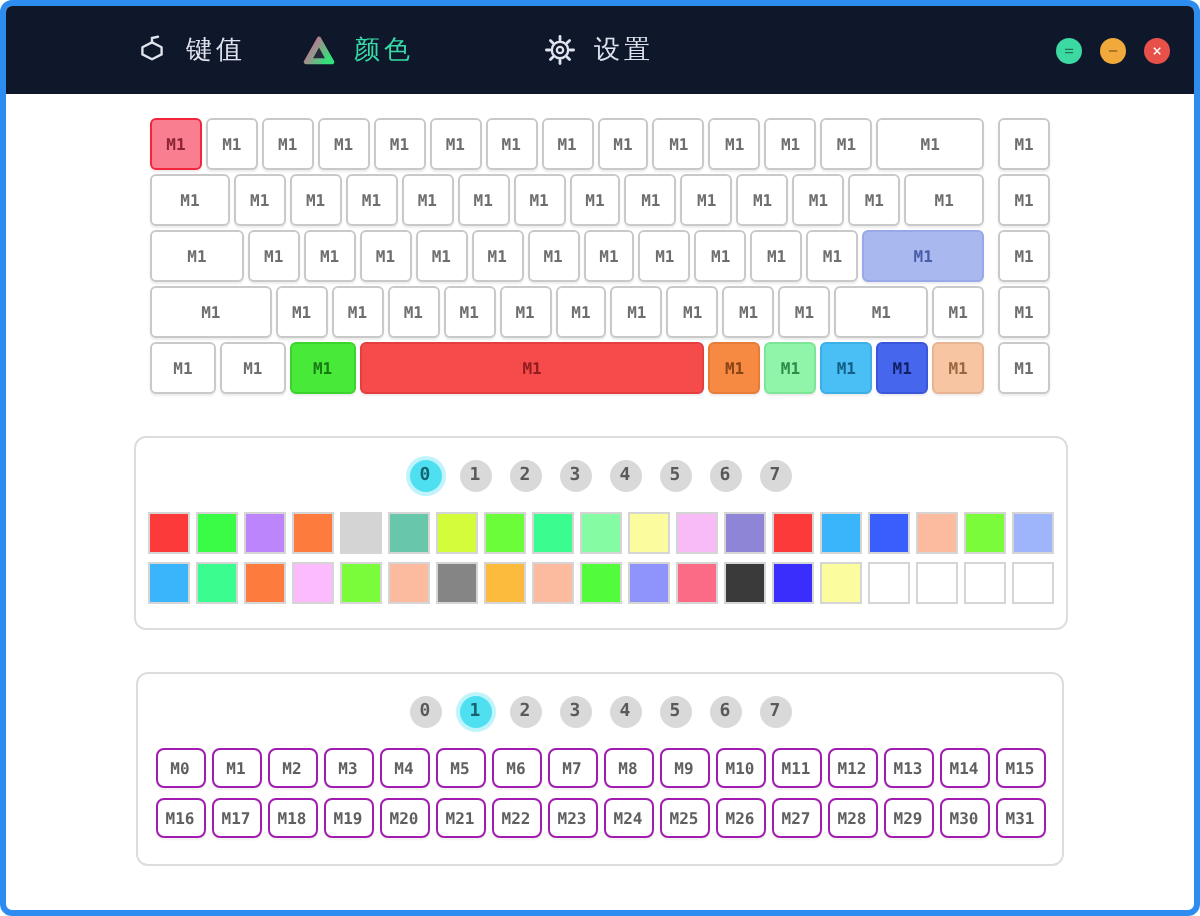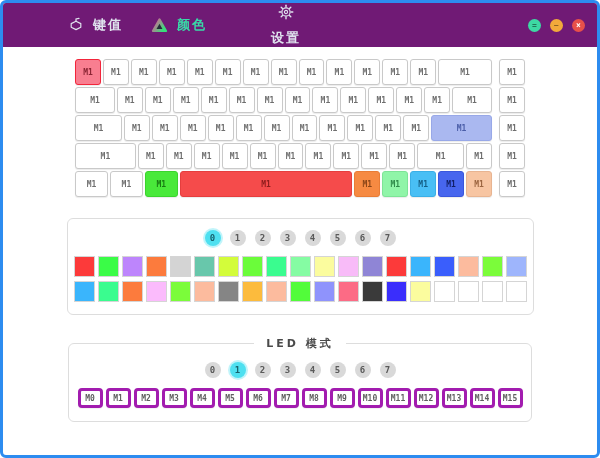--- a/index.html
+++ b/index.html
@@ -5,21 +5,21 @@
   html,body{margin:0;padding:0;background:#fff;}
   body{width:600px;height:458px;font-family:"DejaVu Sans","Liberation Sans",sans-serif;}
   .window{box-sizing:border-box;width:600px;height:458px;border:3px solid #2D8CF0;border-radius:6px;
           overflow:hidden;background:#fff;display:flex;flex-direction:column;}
   
   .titlebar{height:44px;background:#262A38;display:flex;align-items:center;padding:0 12px;flex-shrink:0;}
   .tabs{display:flex;align-items:center;margin-left:52px;gap:28px;}
   .tab{display:flex;align-items:center;gap:9px;color:#DFE3EE;font-size:13px;letter-spacing:2px;cursor:pointer;white-space:nowrap;}
   .tab .ticon{width:17px;height:17px;display:flex;align-items:center;justify-content:center;}
   .tab.active .tab-label{color:#38DBA8;}
-  .tab-gap{margin-left:36px;flex-direction:column;}
+  .tab-gap{margin-left:36px;}
   .win-controls{margin-left:auto;display:flex;gap:9px;align-items:center;}
   .win-btn{width:13px;height:13px;border-radius:50%;font-size:8px;line-height:13px;text-align:center;
            color:rgba(0,0,0,0.45);cursor:pointer;font-family:"DejaVu Sans Mono",monospace;}
   .win-btn.close{color:#fff;}
   
   .kb{width:452px;margin:12px auto 0;}
   .kb-row{display:flex;height:26px;margin-bottom:2px;}
   .key{box-sizing:border-box;border:1px solid #C9C9C9;border-radius:3px;background:#fff;color:#6E6E6E;
        font-size:8px;font-weight:bold;display:flex;align-items:center;justify-content:center;margin:0 1px;
        font-family:"DejaVu Sans Mono",monospace;box-shadow:0 1px 1px rgba(0,0,0,0.08);cursor:pointer;}
@@ -29,30 +29,30 @@
            padding:4px 6px 8px;}
   legend{margin:0 auto;padding:0 12px;font-size:11px;color:#4A4A4A;font-weight:bold;letter-spacing:3px;
          font-family:"DejaVu Sans","Liberation Sans",sans-serif;}
   .circles{display:flex;justify-content:center;gap:9px;margin:7px 0 10px;}
   .circle{width:16px;height:16px;border-radius:50%;background:#D9D9D9;color:#5A5A5A;font-size:9px;font-weight:bold;
           display:flex;align-items:center;justify-content:center;font-family:"DejaVu Sans Mono",monospace;cursor:pointer;}
   .circle.sel{background:#4EE0F0;color:#17626E;box-shadow:0 0 0 2px rgba(78,224,240,0.35);}
   .swatch-row{display:flex;justify-content:center;gap:3px;margin-bottom:4px;}
   .swatch{width:21px;height:21px;box-sizing:border-box;border:1px solid #D5D5D5;cursor:pointer;}
   .mode-row{display:flex;justify-content:center;gap:3px;margin-bottom:5px;}
-  .mode-btn{width:25px;height:20px;box-sizing:border-box;border:3px solid #a21caf;border-radius:4px;background:#fff;
+  .mode-btn{width:25px;height:20px;box-sizing:border-box;border:1px solid #a21caf;border-radius:4px;background:#fff;
             color:#5F5F5F;font-size:8px;font-weight:bold;display:flex;align-items:center;justify-content:center;
             font-family:"DejaVu Sans Mono",monospace;box-shadow:0 1px 1px rgba(0,0,0,0.06);cursor:pointer;}
 </style>
 </head>
 <body>
 
 <div class="window" style="border-color: rgb(45, 140, 240);">
 
-  <div class="titlebar" style="background: #701a75; font-weight: bold;">
+  <div class="titlebar" style="background: #0f172a;">
     <div class="tabs">
 
       <div class="tab">
         <span class="ticon">
           <svg width="16" height="16" viewBox="0 0 16 16">
             <path d="M3.2 6.6 L8 4.2 L12.8 6.6 L12.8 10.2 L8 12.6 L3.2 10.2 Z" fill="none" stroke="#DFE3EE" stroke-width="1.2" stroke-linejoin="round"></path>
             <path d="M8 4.2 L8 2 L11 1.4" fill="none" stroke="#DFE3EE" stroke-width="1.2" stroke-linecap="round"></path>
           </svg>
         </span>
         <span class="tab-label">键值</span>
@@ -234,21 +234,20 @@
           <div class="swatch" style="background: rgb(58, 46, 252);"></div>
           <div class="swatch" style="background: rgb(251, 252, 158);"></div>
           <div class="swatch" style="background: rgb(255, 255, 255);"></div>
           <div class="swatch" style="background: rgb(255, 255, 255);"></div>
           <div class="swatch" style="background: rgb(255, 255, 255);"></div>
           <div class="swatch" style="background: rgb(255, 255, 255);"></div>
         </div>
     </fieldset>
 
     <fieldset>
-      <legend>LED 模式</legend>
       <div class="circles">
           <div class="circle">0</div>
           <div class="circle sel" style="background: rgb(78, 224, 240);">1</div>
           <div class="circle">2</div>
           <div class="circle">3</div>
           <div class="circle">4</div>
           <div class="circle">5</div>
           <div class="circle">6</div>
           <div class="circle">7</div>
         </div>
@@ -263,16 +262,34 @@
           <div class="mode-btn">M7</div>
           <div class="mode-btn">M8</div>
           <div class="mode-btn">M9</div>
           <div class="mode-btn">M10</div>
           <div class="mode-btn">M11</div>
           <div class="mode-btn">M12</div>
           <div class="mode-btn">M13</div>
           <div class="mode-btn">M14</div>
           <div class="mode-btn">M15</div>
         </div>
+      <div class="mode-row">
+          <div class="mode-btn">M16</div>
+          <div class="mode-btn">M17</div>
+          <div class="mode-btn">M18</div>
+          <div class="mode-btn">M19</div>
+          <div class="mode-btn">M20</div>
+          <div class="mode-btn">M21</div>
+          <div class="mode-btn">M22</div>
+          <div class="mode-btn">M23</div>
+          <div class="mode-btn">M24</div>
+          <div class="mode-btn">M25</div>
+          <div class="mode-btn">M26</div>
+          <div class="mode-btn">M27</div>
+          <div class="mode-btn">M28</div>
+          <div class="mode-btn">M29</div>
+          <div class="mode-btn">M30</div>
+          <div class="mode-btn">M31</div>
+        </div>
     </fieldset>
   </div>
 
 </div>
 
 </body></html>

